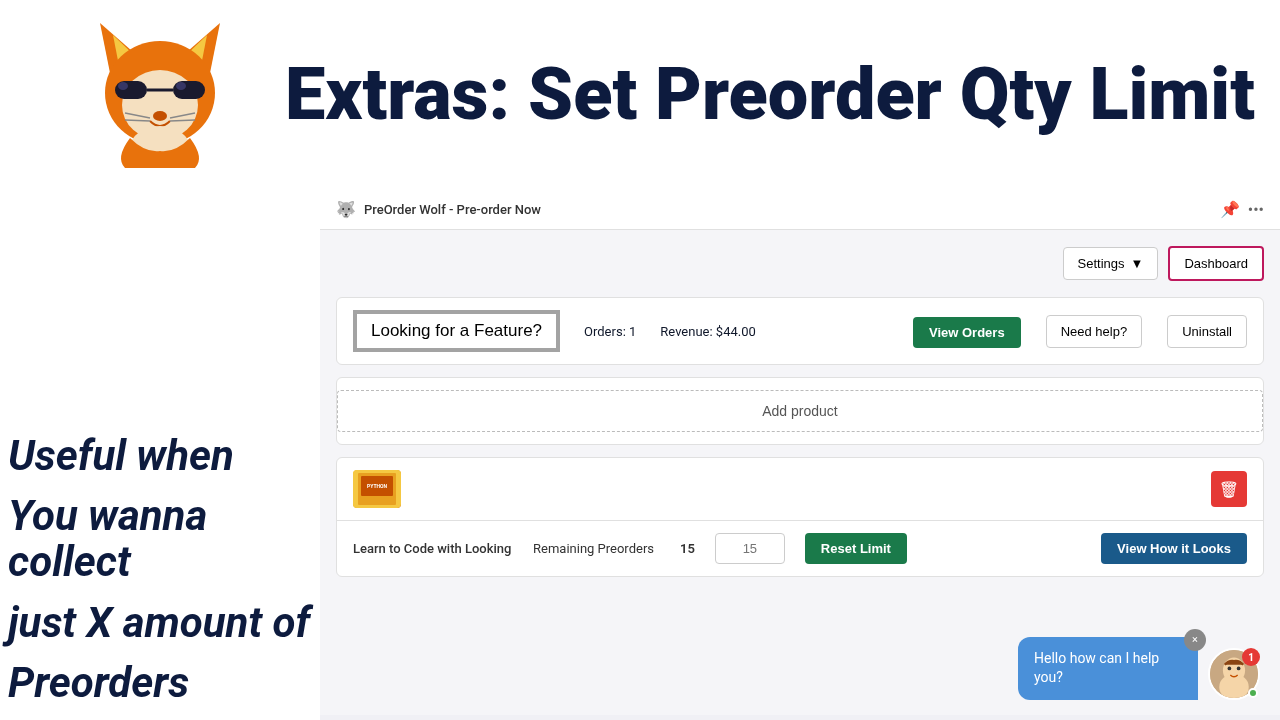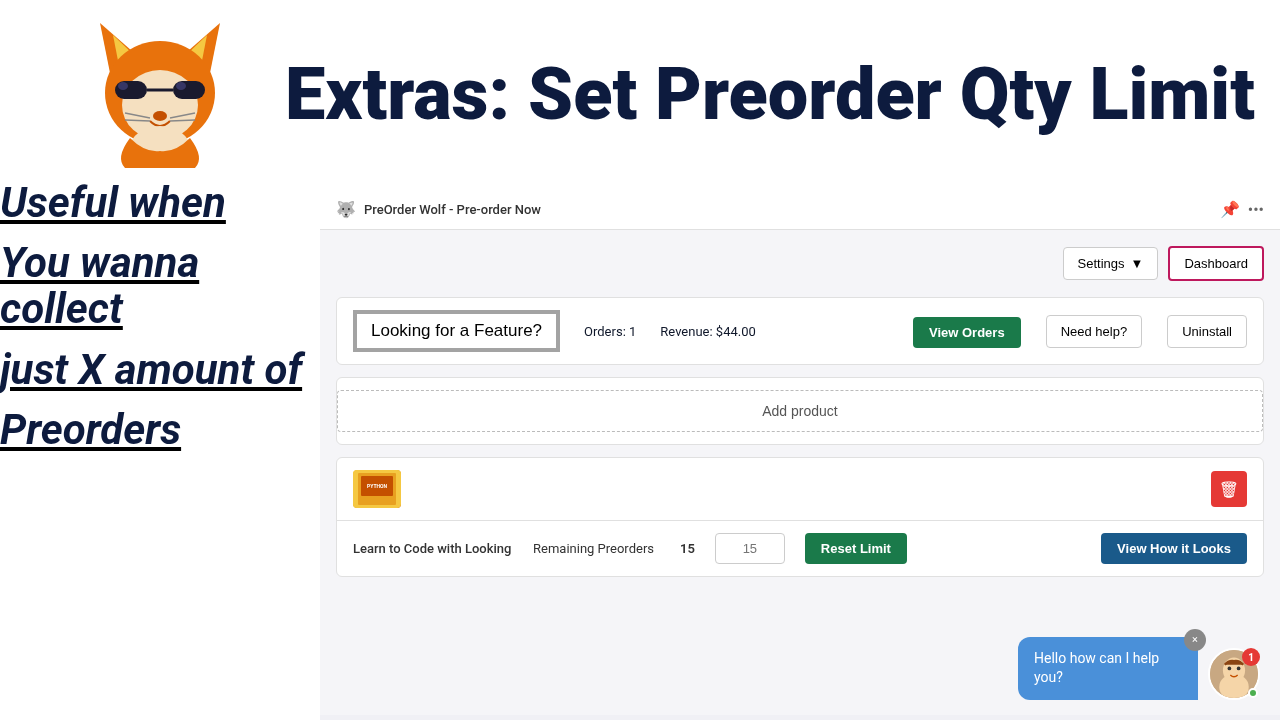--- a/index.html
+++ b/index.html
@@ -31,26 +31,25 @@
       padding: 10px 20px;
       height: 180px;
     }
 
     .fox-logo {
       width: 130px;
       height: 155px;
     }
 
     .left-text {
-      padding: 0 8px 0 0;
+      padding: 0 8px 0 8px;
       flex: 1;
       display: flex;
       flex-direction: column;
-      justify-content: flex-start;
-      text-decoration: underline;
+      justify-content: flex-end;
     }
 
     .left-text-item {
       font-size: 42px;
       font-weight: 700;
       color: #0d1b3e;
       font-style: italic;
       line-height: 1.1;
       margin-bottom: 14px;
     }

